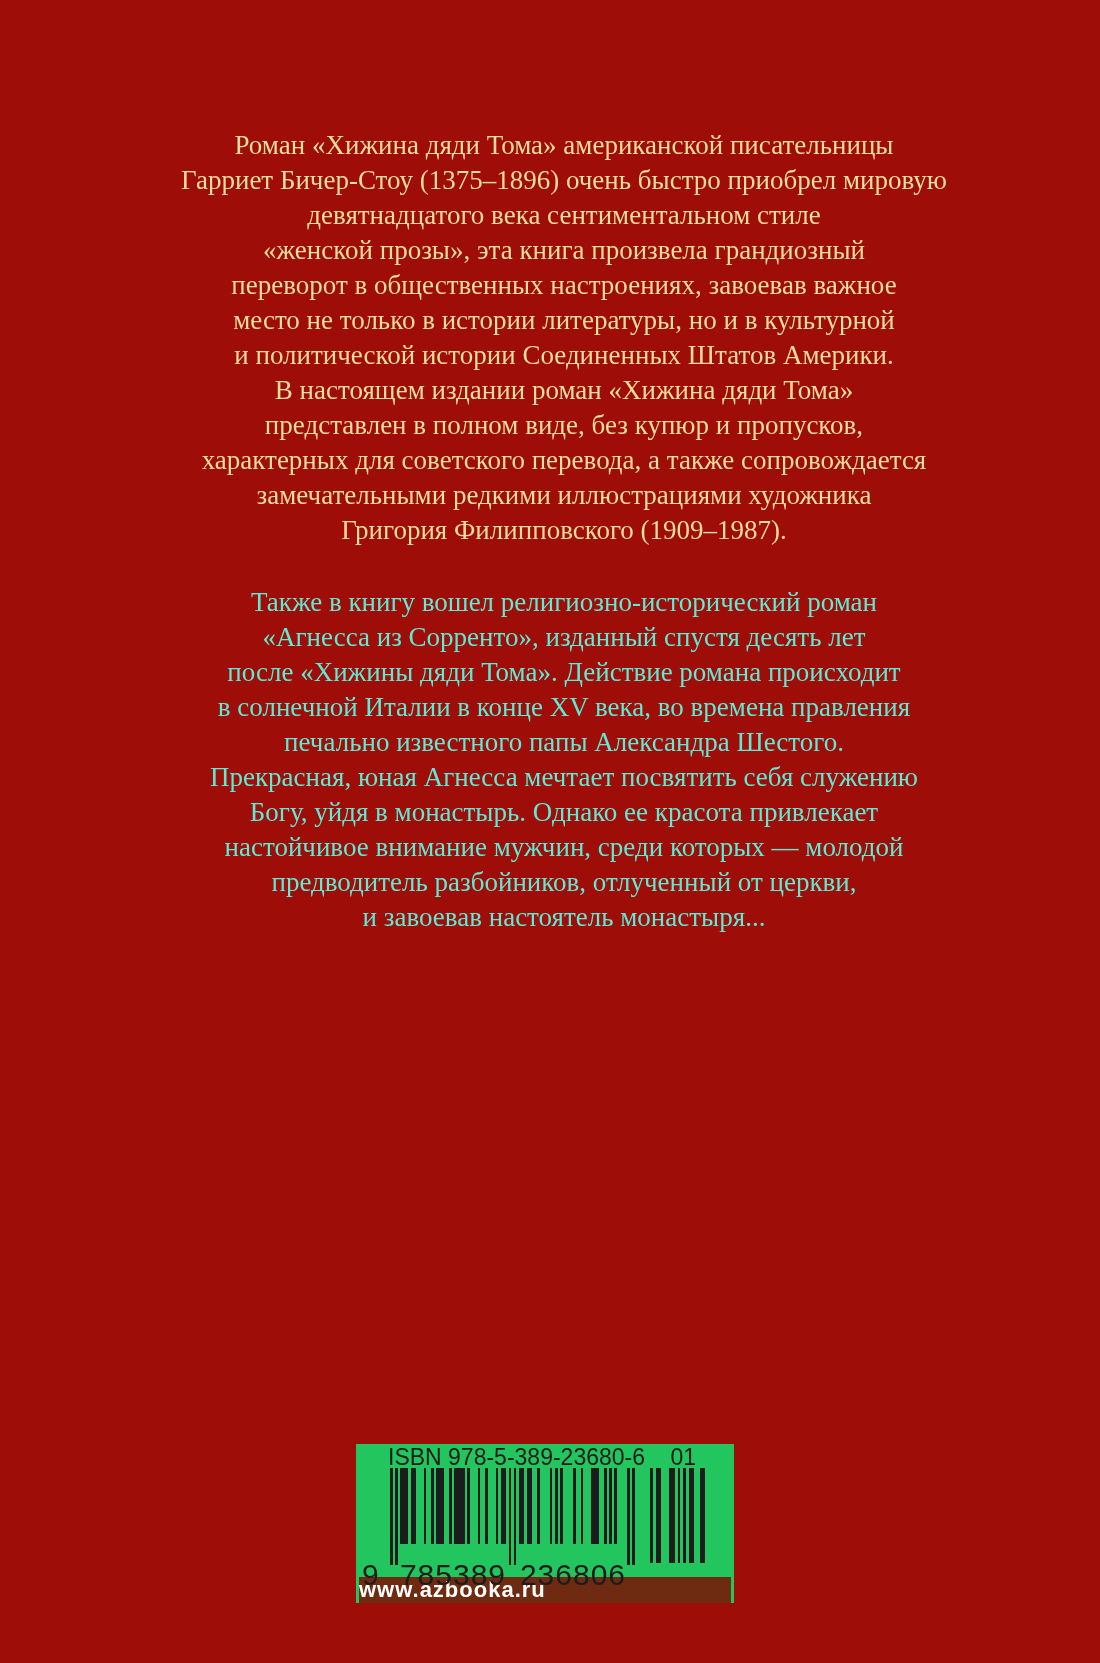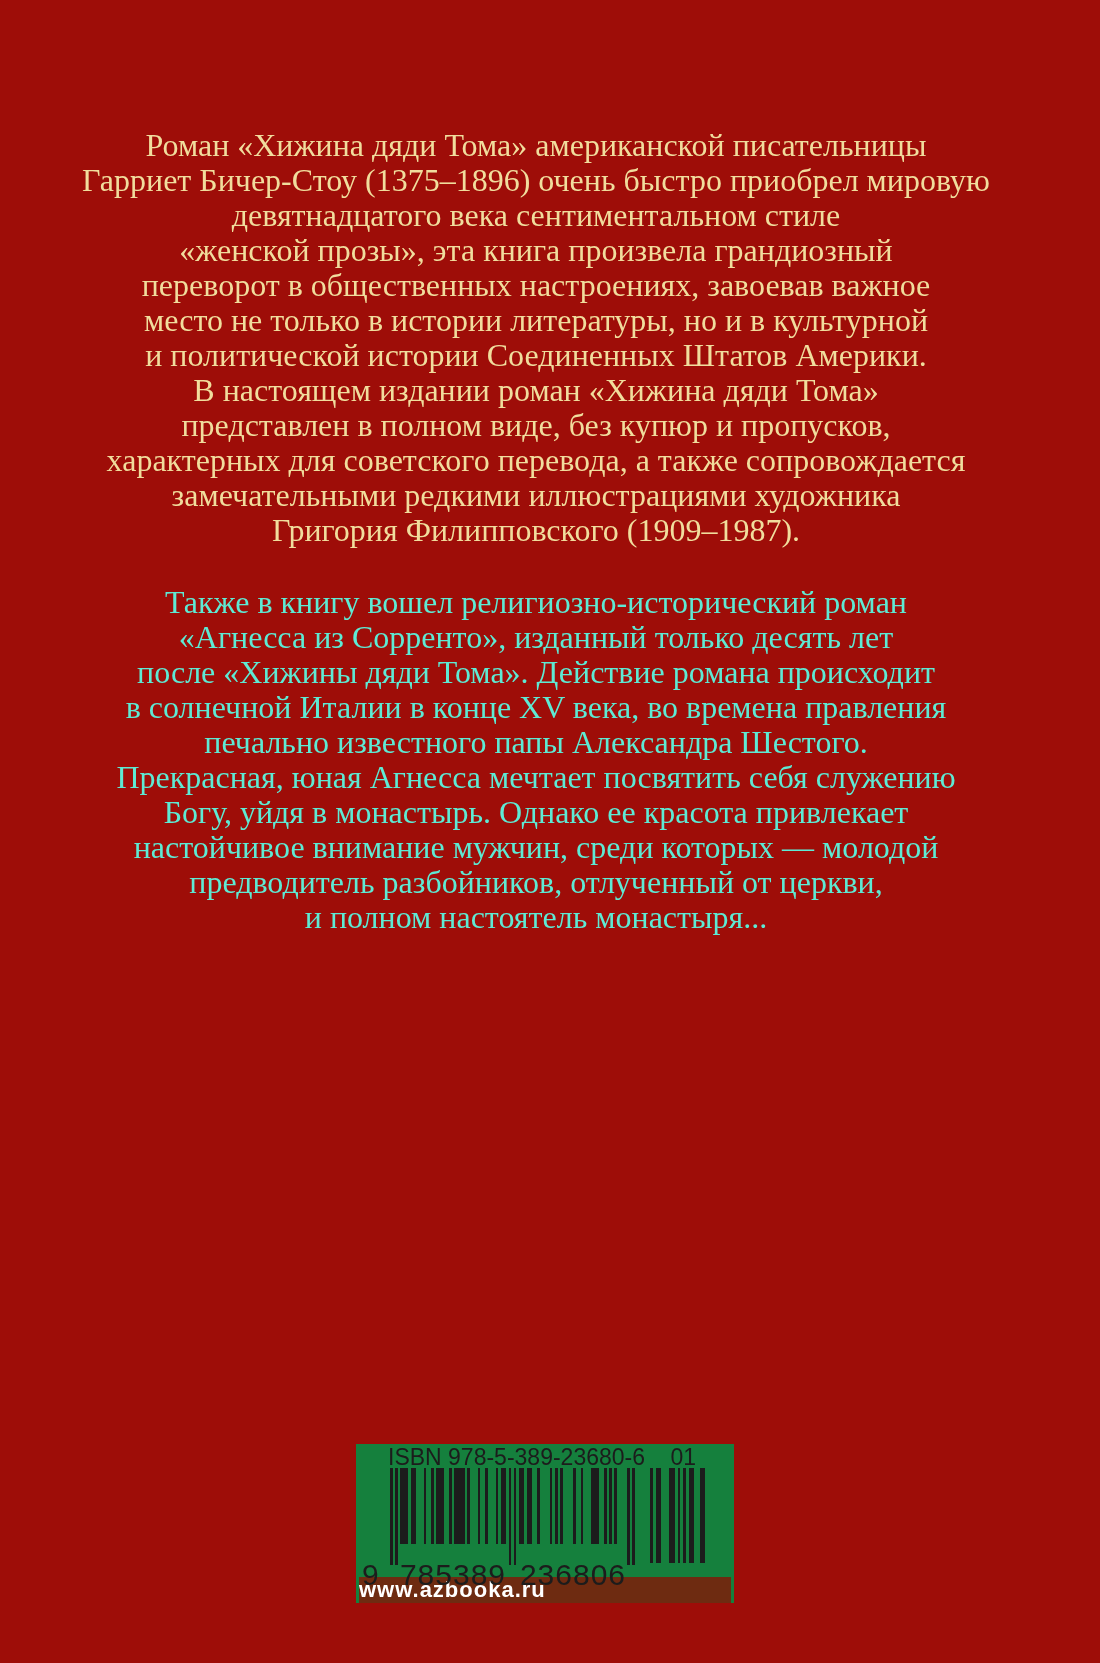--- a/index.html
+++ b/index.html
@@ -11,42 +11,42 @@
     background: #9e0d08;
     font-family: "Liberation Serif", serif;
   }
   .cover {
     position: absolute;
     inset: 0;
   }
   .annotations {
     position: absolute;
     top: 128px;
-    left: 36px;
+    left: 64px;
     width: 1000px;
     text-align: center;
-    font-size: 32px;
+    font-size: 27px;
     line-height: 35px;
     white-space: nowrap;
   }
   .annotation-gold { color: #f1dd9d; }
   .annotation-white {
     color: #5eead4;
     margin-top: 37px;
   }
   .line { height: 35px; }
 
   
   .barcode-panel {
     position: absolute;
     left: 356px;
     top: 1444px;
     width: 378px;
     height: 159px;
-    background: #15803d;
+    background: #22c55e;
     box-sizing: border-box;
     font-family: "Liberation Sans", sans-serif;
     color: #1c1c1c;
   }
   .isbn-row {
     display: flex;
     justify-content: space-between;
     padding: 3px 38px 0 32px;
     height: 21px;
     font-size: 23px;
@@ -118,29 +118,29 @@
       <div class="line">и политической истории Соединенных Штатов Америки.</div>
       <div class="line">В настоящем издании роман «Хижина дяди Тома»</div>
       <div class="line">представлен в полном виде, без купюр и пропусков,</div>
       <div class="line">характерных для советского перевода, а также сопровождается</div>
       <div class="line">замечательными редкими иллюстрациями художника</div>
       <div class="line">Григория Филипповского (1909–1987).</div>
     </div>
 
     <div class="annotation-white">
       <div class="line">Также в книгу вошел религиозно-исторический роман</div>
-      <div class="line">«Агнесса из Сорренто», изданный только десять лет</div>
+      <div class="line">«Агнесса из Сорренто», изданный спустя десять лет</div>
       <div class="line">после «Хижины дяди Тома». Действие романа происходит</div>
       <div class="line">в солнечной Италии в конце XV века, во времена правления</div>
       <div class="line">печально известного папы Александра Шестого.</div>
       <div class="line">Прекрасная, юная Агнесса мечтает посвятить себя служению</div>
       <div class="line">Богу, уйдя в монастырь. Однако ее красота привлекает</div>
       <div class="line">настойчивое внимание мужчин, среди которых — молодой</div>
       <div class="line">предводитель разбойников, отлученный от церкви,</div>
-      <div class="line">и полном настоятель монастыря...</div>
+      <div class="line">и завоевав настоятель монастыря...</div>
     </div>
 
   </div>
 
   <div class="barcode-panel">
 
     <div class="isbn-row">
       <span>ISBN 978-5-389-23680-6</span>
       <span>01</span>
     </div>

